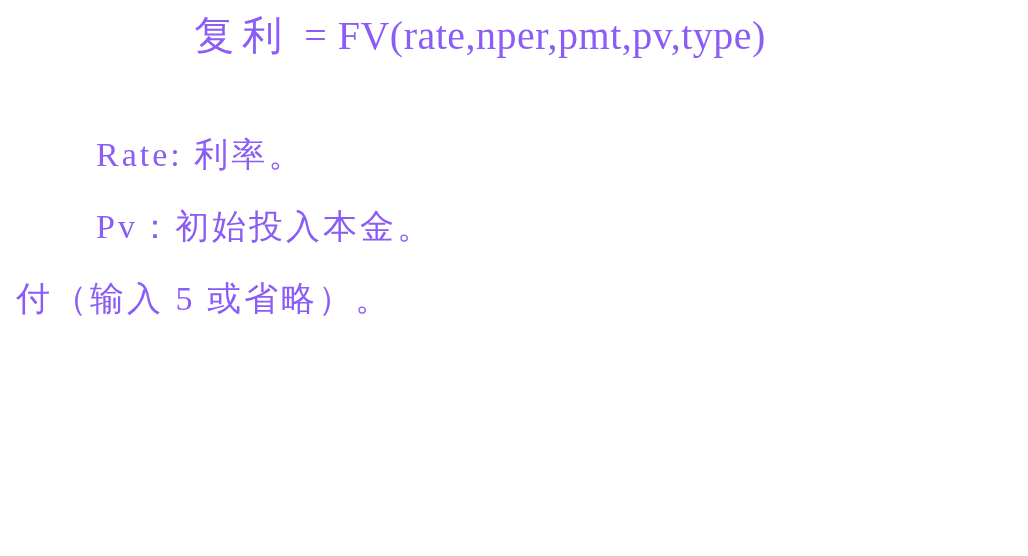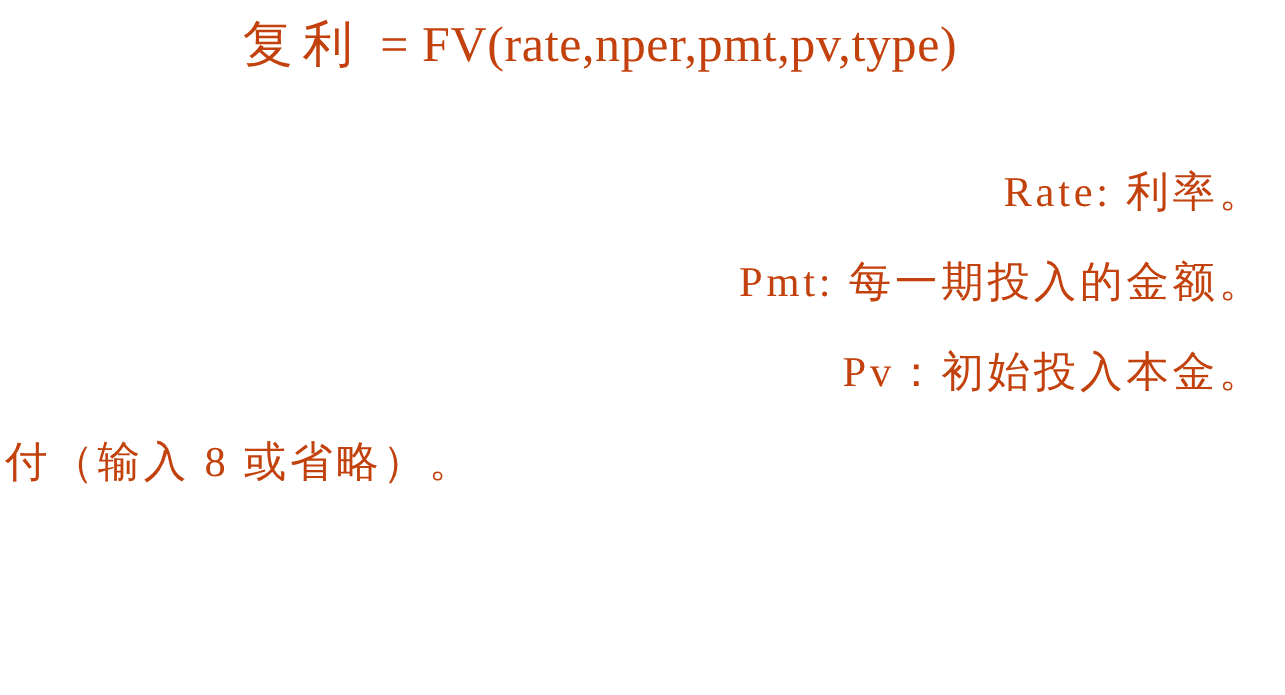--- a/index.html
+++ b/index.html
@@ -8,23 +8,23 @@
     background: #ffffff;
   }
   * { box-sizing: border-box; }
 
   .page {
     position: relative;
     width: 1016px;
     height: 556px;
     background: #ffffff;
     overflow: hidden;
-    padding: 0 4px;
+    padding: 0 16px;
     font-family: "Liberation Serif", "DejaVu Serif", serif;
-    color: #c2410c;
+    color: #8b5cf6;
   }
 
   .title {
     padding-top: 12px;
     padding-right: 56px; 
     height: 60px;
     line-height: 48px;
     font-size: 40px;
     text-align: center;
     white-space: nowrap;
@@ -43,21 +43,20 @@
   }
 
   .line {
     height: 72px;
     line-height: 72px;
     letter-spacing: 3px;
     white-space: nowrap;
   }
   .line.indent {
     text-indent: 80px; 
-    text-align: right;
   }
   .line.justify-line {
     letter-spacing: 0;
     white-space: normal;
     text-align: justify;
     text-align-last: justify;
     text-justify: distribute;
   }
 </style>
 </head>
@@ -65,18 +64,17 @@
 
 <div class="page">
 
   <div class="title">
     <span class="cjk">复利</span>
     <span class="formula">= FV(rate,nper,pmt,pv,type)</span>
   </div>
 
   <div class="content">
     <div class="line indent">Rate: 利率。</div>
-    <div class="line indent">Pmt: 每一期投入的金额。</div>
     <div class="line indent">Pv：初始投入本金。</div>
-    <div class="line">付（输入 8 或省略）。</div>
+    <div class="line">付（输入 5 或省略）。</div>
   </div>
 
 </div>
 
 </body></html>

